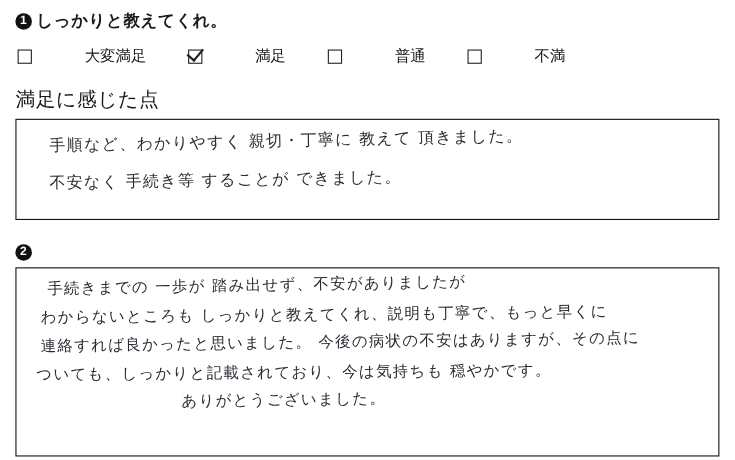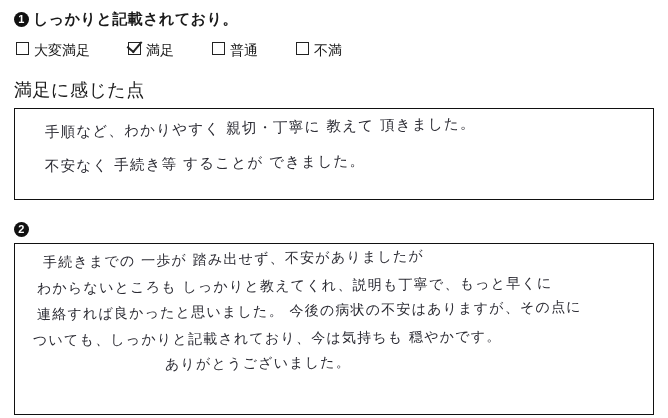--- a/index.html
+++ b/index.html
@@ -46,22 +46,24 @@
   }
   .choices {
     display: flex;
     align-items: center;
     margin-top: 13px;
     font-size: 14px;
     padding-left: 2px;
   }
   .choice {
     display: flex;
+    align-items: center;
     margin-right: 38px;
     white-space: nowrap;
+    gap: 43px;
   }
   .box {
     display: inline-block;
     width: 11px;
     height: 11px;
     border: 1px solid #222;
     margin-right: 5px;
     position: relative;
     flex: 0 0 auto;
     background: #fff;
@@ -110,21 +112,21 @@
   .h-b5 { left: 150px; top: 112px; transform: rotate(-0.7deg); font-size: 14px; }
   .q2-line { margin-top: 22px; }
 </style>
 </head>
 <body>
 
 <div class="sheet">
 
   <div class="q-line">
     <span class="q-num">1</span>
-    <span>しっかりと記載されており。</span>
+    <span>しっかりと教えてくれ。</span>
   </div>
 
   <div class="choices">
     <label class="choice">
       <span class="box"></span>
       <span>大変満足</span>
     </label>
     <label class="choice">
       <span class="box checked"></span>
       <span>満足</span>

